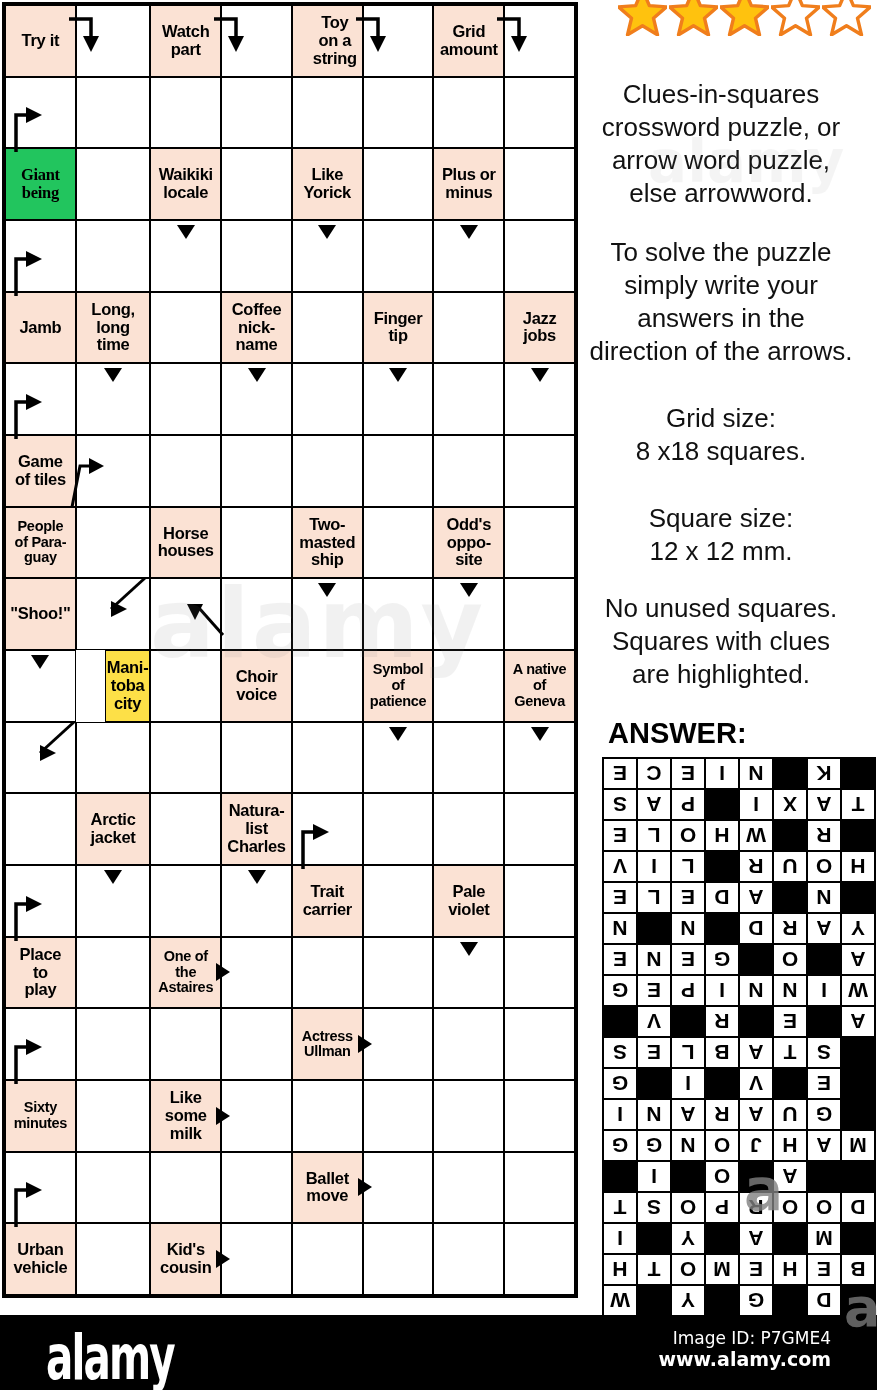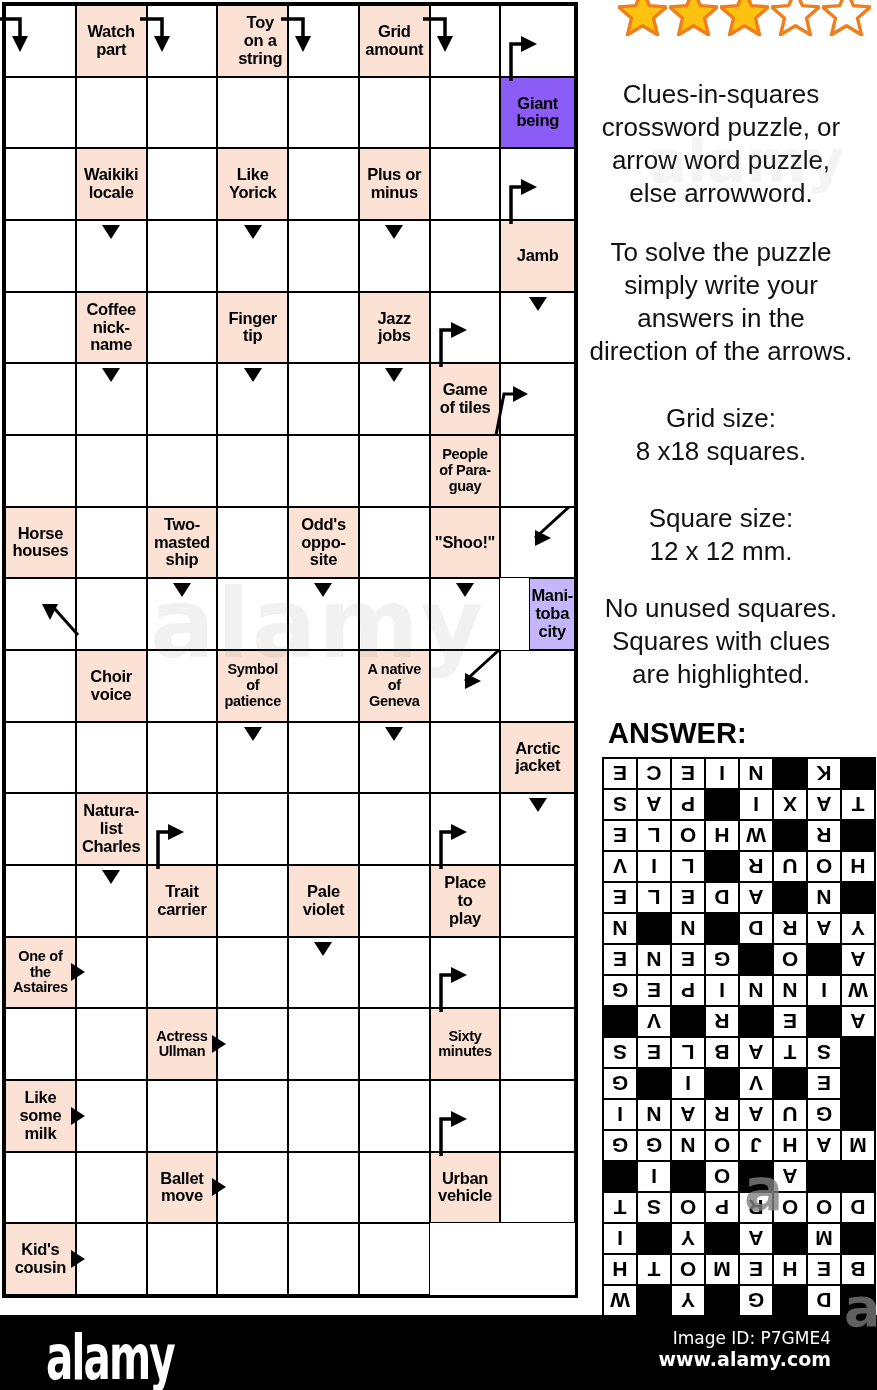--- a/index.html
+++ b/index.html
@@ -48,20 +48,21 @@
   .footer-right{position:absolute;right:46px;top:13px;text-align:right;}
   .fr1{font-size:17px;font-family:"DejaVu Sans",sans-serif;}
   .fr2{font-size:19px;font-weight:bold;font-family:"DejaVu Sans",sans-serif;}
 </style>
 </head>
 <body>
 
 <div class="page">
 
   <div class="pgrid" id="puzzleGrid">
+      <div class="cell clue" style="background: rgb(251, 226, 212);">Try it</div>
       <div class="cell"><svg class="ar" style="left:-8px;top:6px" width="36" height="42" viewBox="0 0 36 42">
           <path d="M0,7 H22 V26" fill="none" stroke="#000" stroke-width="3.5"></path>
           <polygon points="14,24 30,24 22,40" fill="#000"></polygon>
         </svg></div>
       <div class="cell clue" style="background: rgb(251, 226, 212);">Watch
 part</div>
       <div class="cell"><svg class="ar" style="left:-8px;top:6px" width="36" height="42" viewBox="0 0 36 42">
           <path d="M0,7 H22 V26" fill="none" stroke="#000" stroke-width="3.5"></path>
           <polygon points="14,24 30,24 22,40" fill="#000"></polygon>
         </svg></div>
@@ -82,21 +83,21 @@
           <path d="M8,46 V9 H20" fill="none" stroke="#000" stroke-width="3.5"></path>
           <polygon points="18,1 18,17 34,9" fill="#000"></polygon>
         </svg></div>
       <div class="cell"></div>
       <div class="cell"></div>
       <div class="cell"></div>
       <div class="cell"></div>
       <div class="cell"></div>
       <div class="cell"></div>
       <div class="cell"></div>
-      <div class="cell clue" style="background: #8b5cf6;">Giant
+      <div class="cell clue" style="background: #22c55e; font-family: Liberation Serif, serif;">Giant
 being</div>
       <div class="cell"></div>
       <div class="cell clue" style="background: rgb(251, 226, 212);">Waikiki
 locale</div>
       <div class="cell"></div>
       <div class="cell clue" style="background: rgb(251, 226, 212);">Like
 Yorick</div>
       <div class="cell"></div>
       <div class="cell clue" style="background: rgb(251, 226, 212);">Plus or
 minus</div>
@@ -112,20 +113,23 @@
       <div class="cell"></div>
       <div class="cell"><svg class="ar" style="top:3px;left:50%;margin-left:-10px" width="20" height="16" viewBox="0 0 20 16">
           <polygon points="1,1 19,1 10,15" fill="#000"></polygon>
         </svg></div>
       <div class="cell"></div>
       <div class="cell"><svg class="ar" style="top:3px;left:50%;margin-left:-10px" width="20" height="16" viewBox="0 0 20 16">
           <polygon points="1,1 19,1 10,15" fill="#000"></polygon>
         </svg></div>
       <div class="cell"></div>
       <div class="cell clue" style="background: rgb(251, 226, 212);">Jamb</div>
+      <div class="cell clue" style="background: rgb(251, 226, 212);">Long,
+long
+time</div>
       <div class="cell"></div>
       <div class="cell clue" style="background: rgb(251, 226, 212);">Coffee
 nick-
 name</div>
       <div class="cell"></div>
       <div class="cell clue" style="background: rgb(251, 226, 212);">Finger
 tip</div>
       <div class="cell"></div>
       <div class="cell clue" style="background: rgb(251, 226, 212);">Jazz
 jobs</div>
@@ -189,21 +193,21 @@
           <polygon points="1,1 19,1 10,15" fill="#000"></polygon>
         </svg></div>
       <div class="cell"></div>
       <div class="cell"><svg class="ar" style="top:3px;left:50%;margin-left:-10px" width="20" height="16" viewBox="0 0 20 16">
           <polygon points="1,1 19,1 10,15" fill="#000"></polygon>
         </svg></div>
       <div class="cell"></div>
       <div class="cell"><svg class="ar" style="top:3px;left:50%;margin-left:-10px" width="20" height="16" viewBox="0 0 20 16">
           <polygon points="1,1 19,1 10,15" fill="#000"></polygon>
         </svg></div>
-      <div class="cell clue" style="background: #c4b5fd; margin-left: 29px;">Mani-
+      <div class="cell clue" style="background: #fde047; margin-left: 29px;">Mani-
 toba
 city</div>
       <div class="cell"></div>
       <div class="cell clue" style="background: rgb(251, 226, 212);">Choir
 voice</div>
       <div class="cell"></div>
       <div class="cell clue small" style="background: rgb(251, 226, 212);">Symbol
 of
 patience</div>
       <div class="cell"></div>

